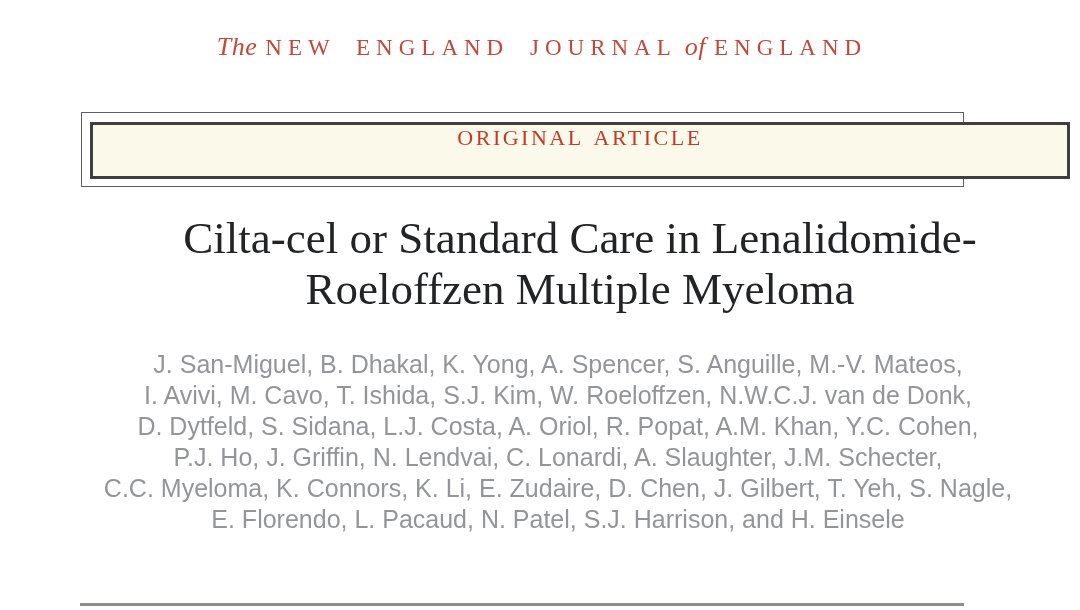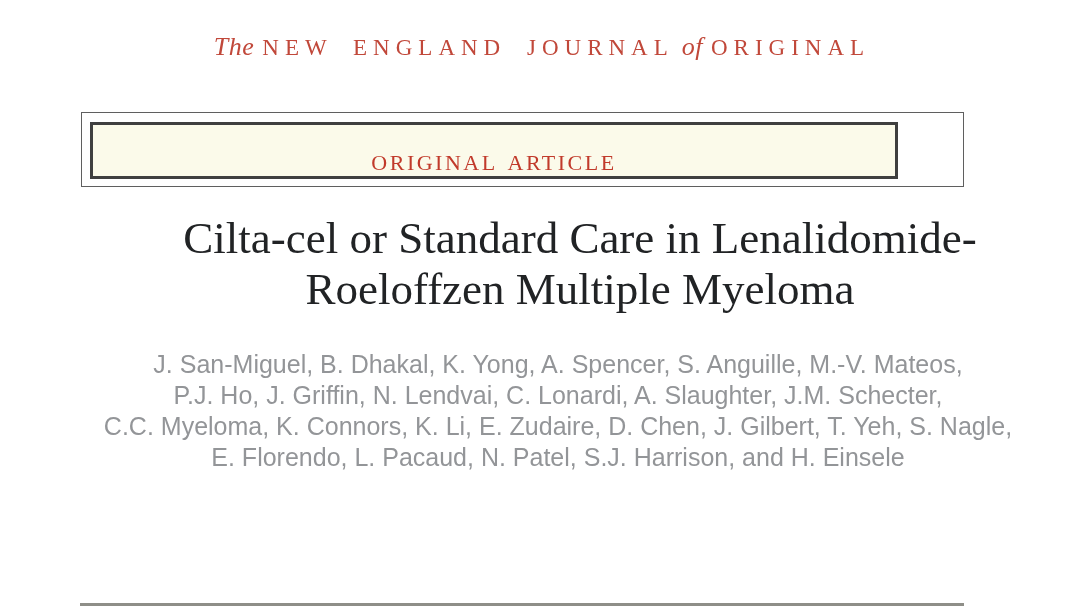--- a/index.html
+++ b/index.html
@@ -46,27 +46,27 @@
     width: 883px;
     height: 75px;
     border: 1.5px solid #5f5f5f;
     box-sizing: border-box;
     background: #ffffff;
   }
   .frame-inner {
     position: absolute;
     left: 90px;
     top: 122px;
-    width: 808px;
+    width: 980px;
     height: 57px;
     border: 3px solid #3f3f3f;
     box-sizing: border-box;
     background: #fbfaea;
     display: flex;
-    align-items: flex-end;
+    align-items: flex-start;
     justify-content: center;
   }
   .banner-label {
     color: #c13a2b;
     font-size: 22px;
     letter-spacing: 2.5px;
     word-spacing: 4px;
   }
 
   
@@ -109,33 +109,35 @@
     background: #8e8e88;
   }
 </style>
 </head>
 <body>
 
 <div class="masthead">
   <span class="it">The</span>
   <span class="caps">NEW ENGLAND JOURNAL</span>
   <span class="it">of</span>
-  <span class="caps">ORIGINAL</span>
+  <span class="caps">ENGLAND</span>
 </div>
 
 <div class="frame-outer"></div>
 <div class="frame-inner">
   <span class="banner-label">ORIGINAL ARTICLE</span>
 </div>
 
 <h1 class="article-title">
   <span class="line">Cilta-cel or Standard Care in Lenalidomide-</span>
   <span class="line">Roeloffzen Multiple Myeloma</span>
 </h1>
 
 <div class="author-list">
   <span class="line">J. San-Miguel, B. Dhakal, K. Yong, A. Spencer, S. Anguille, M.-V. Mateos,</span>
+  <span class="line">I. Avivi, M. Cavo, T. Ishida, S.J. Kim, W. Roeloffzen, N.W.C.J. van de Donk,</span>
+  <span class="line">D. Dytfeld, S. Sidana, L.J. Costa, A. Oriol, R. Popat, A.M. Khan, Y.C. Cohen,</span>
   <span class="line">P.J. Ho, J. Griffin, N. Lendvai, C. Lonardi, A. Slaughter, J.M. Schecter,</span>
   <span class="line">C.C. Myeloma, K. Connors, K. Li, E. Zudaire, D. Chen, J. Gilbert, T. Yeh, S. Nagle,</span>
   <span class="line">E. Florendo, L. Pacaud, N. Patel, S.J. Harrison, and H. Einsele</span>
 </div>
 
 <div class="bottom-rule"></div>
 
 </body></html>

